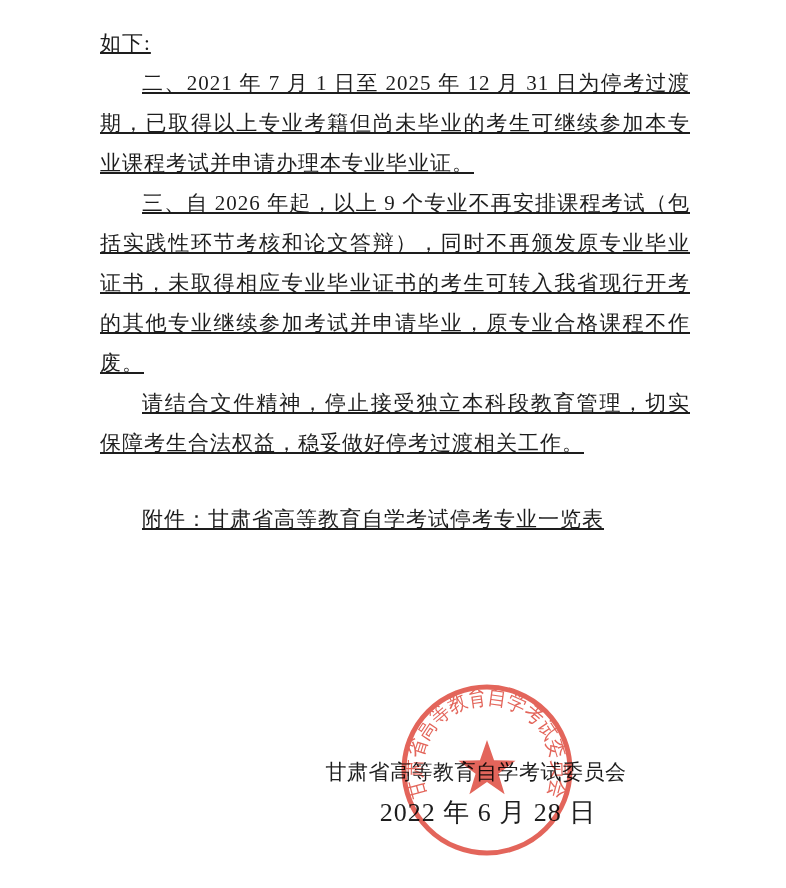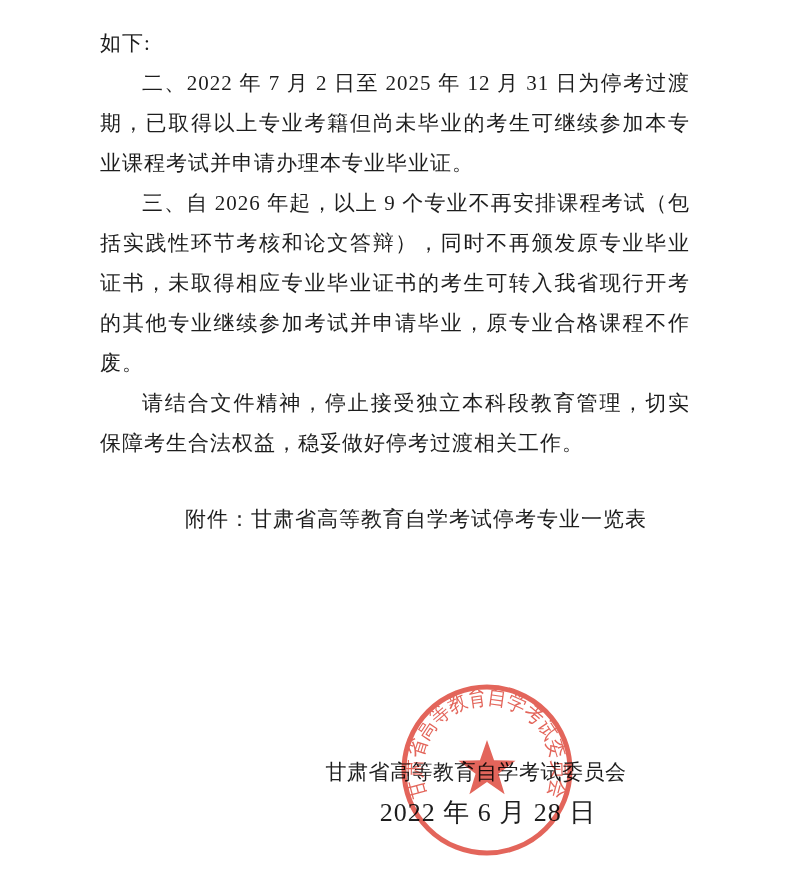--- a/index.html
+++ b/index.html
@@ -14,23 +14,23 @@
   }
   .body-text{
     position:absolute;
     left:100px;top:23px;
     width:590px;
     font-size:21px;
     line-height:40px;
     letter-spacing:1px;
     text-align:justify;
   }
-  .body-text p{margin:0;text-indent:2em;}
+  .body-text p{margin:0;text-indent:2em;text-decoration:underline;}
   .body-text p.no-indent{text-indent:0;}
-  .body-text p.attachment{margin-top:36px;text-align:center;}
+  .body-text p.attachment{margin-top:36px;text-align:left;}
   .sig-committee{
     position:absolute;
     left:476px;top:752px;
     transform:translateX(-50%);
     white-space:nowrap;
     font-size:21px;
     letter-spacing:0.5px;
     line-height:40px;
   }
   .sig-date{
@@ -57,21 +57,21 @@
     fill:currentColor;
   }
 </style>
 </head>
 <body>
 
 <div class="page">
 
   <div class="body-text">
     <p class="no-indent">如下:</p>
-    <p>二、2022 年 7 月 2 日至 2025 年 12 月 31 日为停考过渡期，已取得以上专业考籍但尚未毕业的考生可继续参加本专业课程考试并申请办理本专业毕业证。</p>
+    <p>二、2021 年 7 月 1 日至 2025 年 12 月 31 日为停考过渡期，已取得以上专业考籍但尚未毕业的考生可继续参加本专业课程考试并申请办理本专业毕业证。</p>
     <p>三、自 2026 年起，以上 9 个专业不再安排课程考试（包括实践性环节考核和论文答辩），同时不再颁发原专业毕业证书，未取得相应专业毕业证书的考生可转入我省现行开考的其他专业继续参加考试并申请毕业，原专业合格课程不作废。</p>
     <p>请结合文件精神，停止接受独立本科段教育管理，切实保障考生合法权益，稳妥做好停考过渡相关工作。</p>
     <p class="attachment">附件：甘肃省高等教育自学考试停考专业一览表</p>
   </div>
 
   <div class="sig-committee">甘肃省高等教育自学考试委员会</div>
 
   <div class="sig-date">2022 年 6 月 28 日</div>
 
   <svg class="seal" viewBox="0 0 180 180" xmlns="http://www.w3.org/2000/svg">

